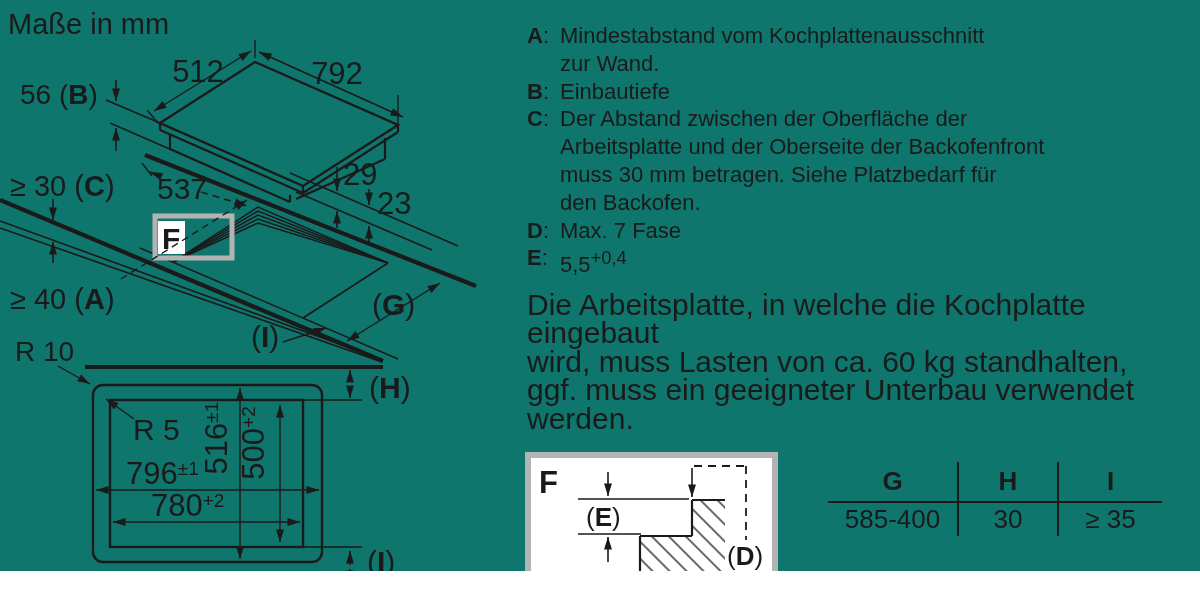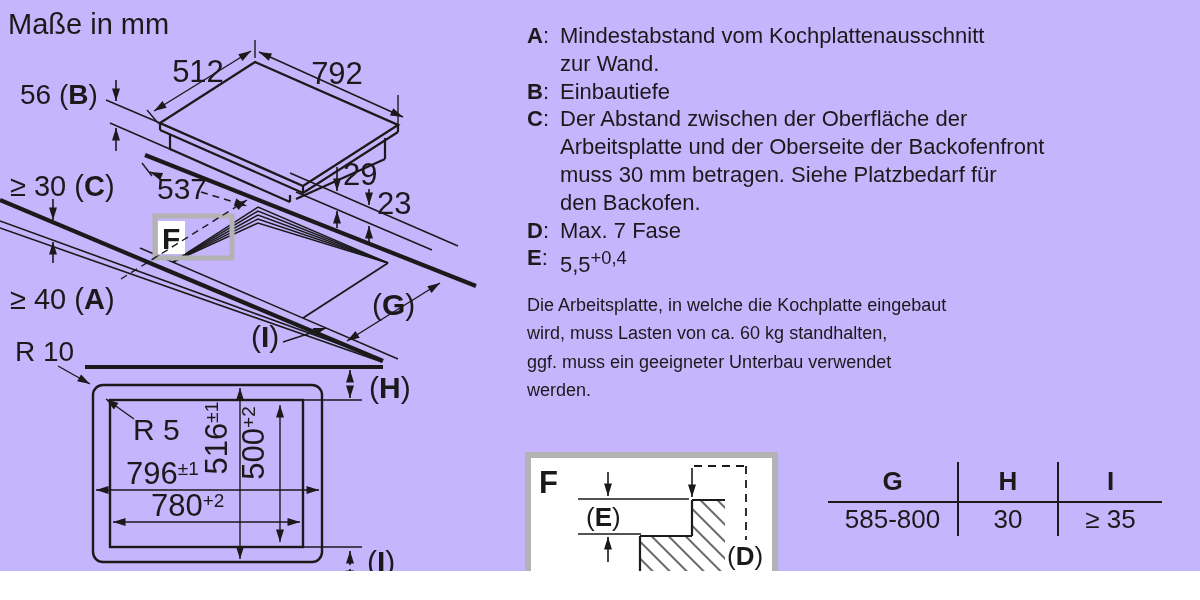--- a/index.html
+++ b/index.html
@@ -1,26 +1,26 @@
 <!DOCTYPE html>
 <html><head>
 <meta charset="utf-8">
 <style>
   html,body{margin:0;padding:0;background:#fff;}
-  .stage{position:relative;width:1200px;height:571px;background:#c4b5fd;overflow:hidden;
+  .stage{position:relative;width:1200px;height:571px;background:#0f766e;overflow:hidden;
          font-family:"Liberation Sans",sans-serif;color:#1a1a1a;}
   svg{position:absolute;overflow:visible;}
   svg text{font-family:"Liberation Sans",sans-serif;fill:#1a1a1a;}
   .b{font-weight:bold;}
   
   .legend{position:absolute;left:527px;top:22px;width:640px;font-size:22px;line-height:27.8px;}
   .def-row{display:flex;}
   .def-key{flex:none;width:33px;}
   .def-text{white-space:pre-line;}
-  .para{position:absolute;left:527px;top:291px;width:640px;font-size:18px;line-height:28.4px;white-space:pre-line;}
+  .para{position:absolute;left:527px;top:291px;width:640px;font-size:30px;line-height:28.4px;white-space:pre-line;}
   
   .spec-wrap{position:absolute;left:828px;top:462px;}
   table.spec{border-collapse:collapse;font-size:26px;color:#1a1a1a;}
   .spec th,.spec td{border-right:2px solid #1a1a1a;border-bottom:2px solid #1a1a1a;
                     text-align:center;padding:0;font-weight:normal;}
   .spec th{font-weight:bold;height:39px;}
   .spec td{height:33px;}
   .spec tr :last-child{border-right:none;}
   .spec tr:last-child td{border-bottom:none;}
   .spec .c1{width:129px;} .spec .c2{width:98px;} .spec .c3{width:103px;}
@@ -245,21 +245,21 @@
 
   <div class="spec-wrap">
     <table class="spec">
       <tbody>
           <tr>
         <th class="c1">G</th>
         <th class="c2">H</th>
         <th class="c3">I</th>
       </tr>
       <tr>
-        <td>585-800</td>
+        <td>585-400</td>
         <td>30</td>
         <td>≥ 35</td>
       </tr>
     </tbody>
       </table>
   </div>
 
 </div>
 
 </body></html>

